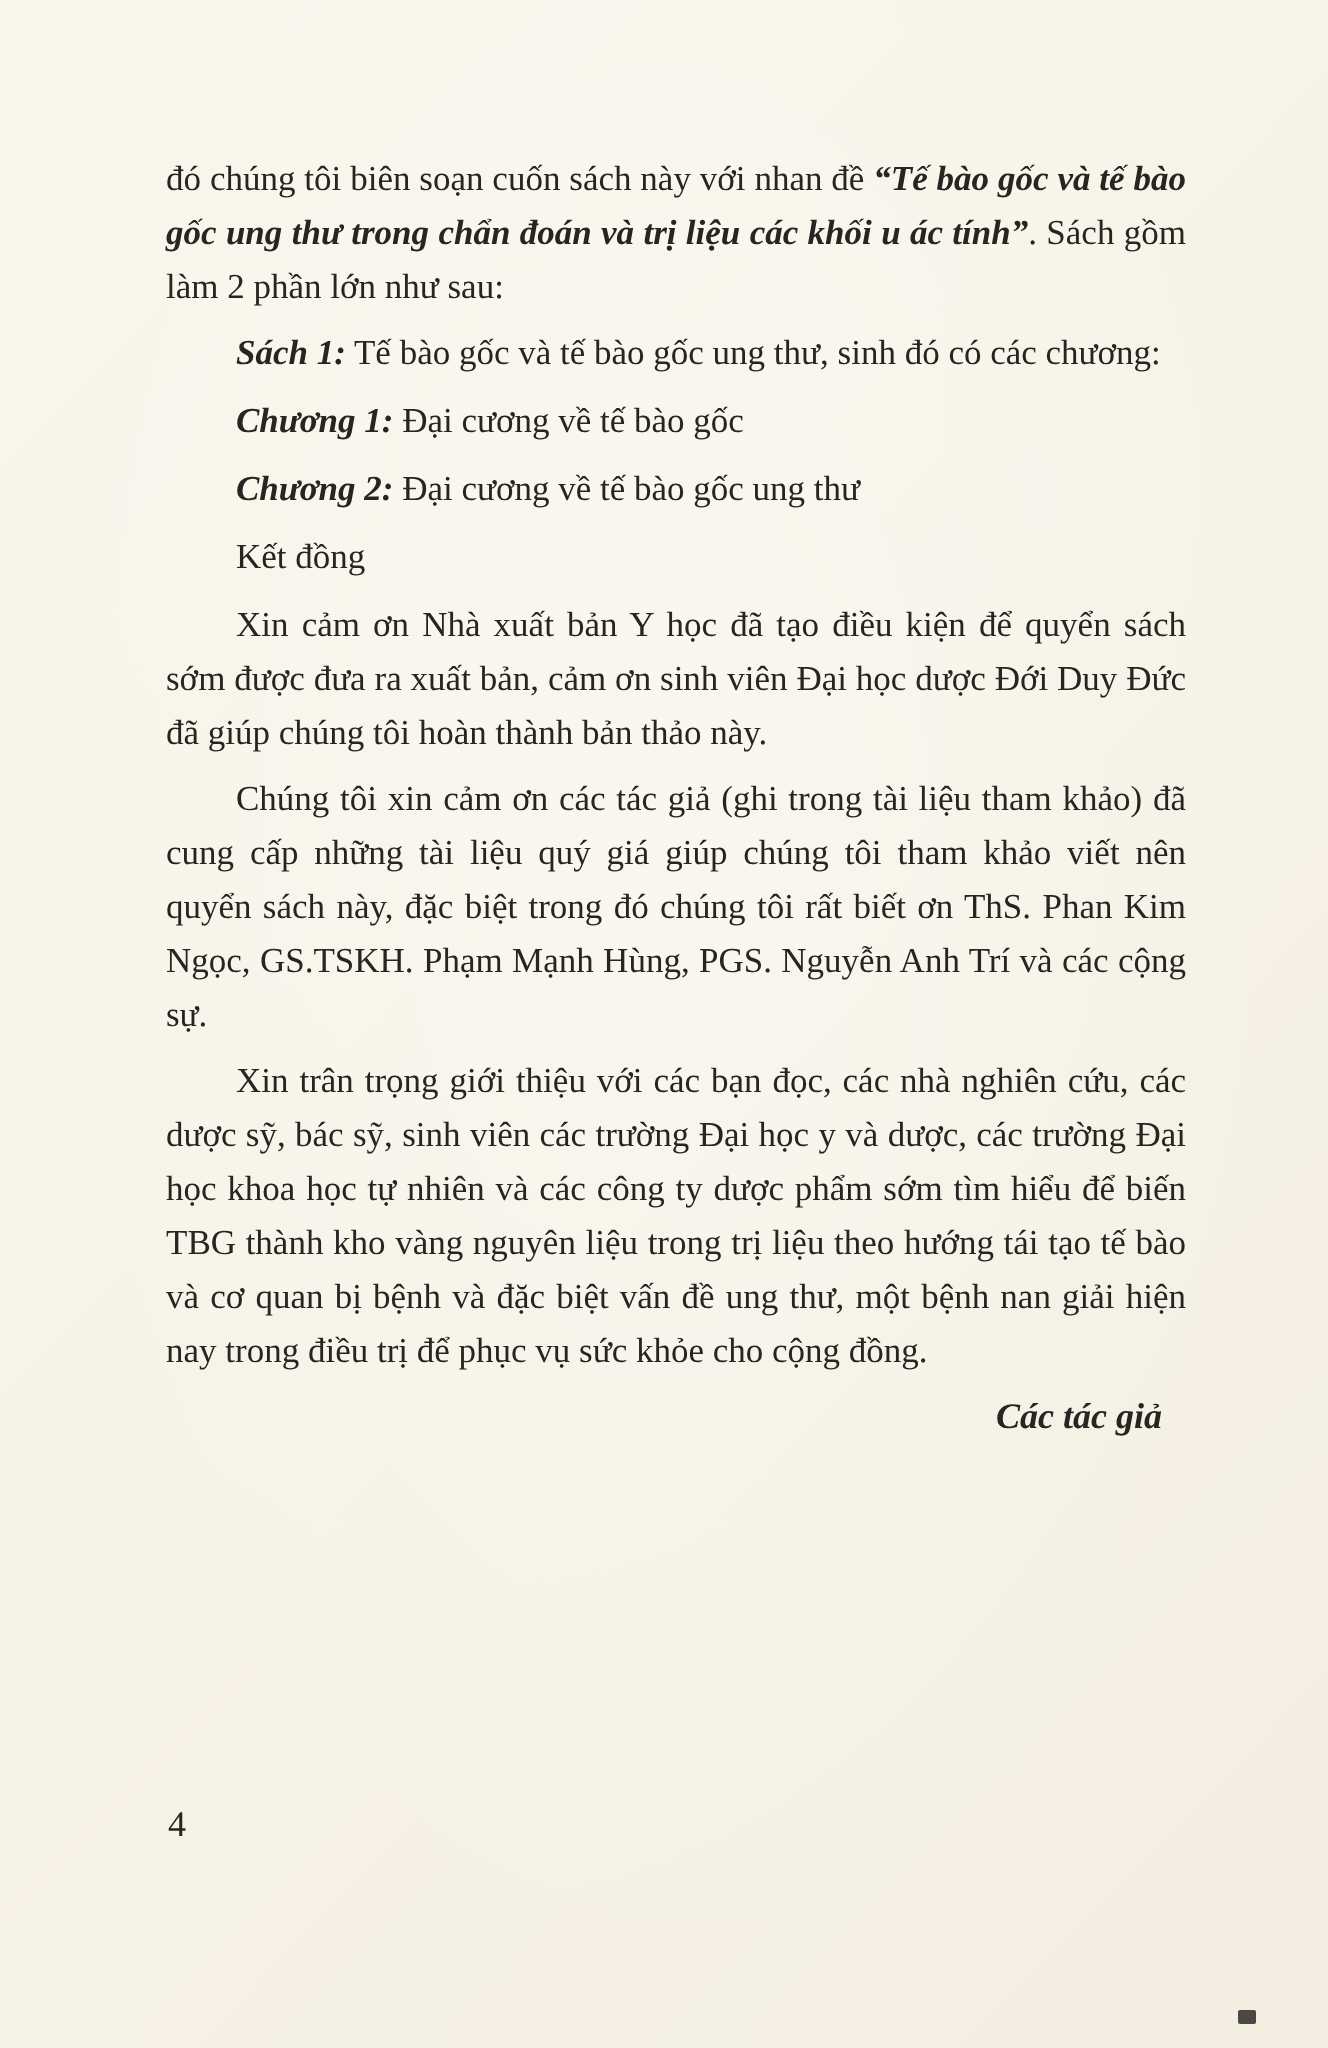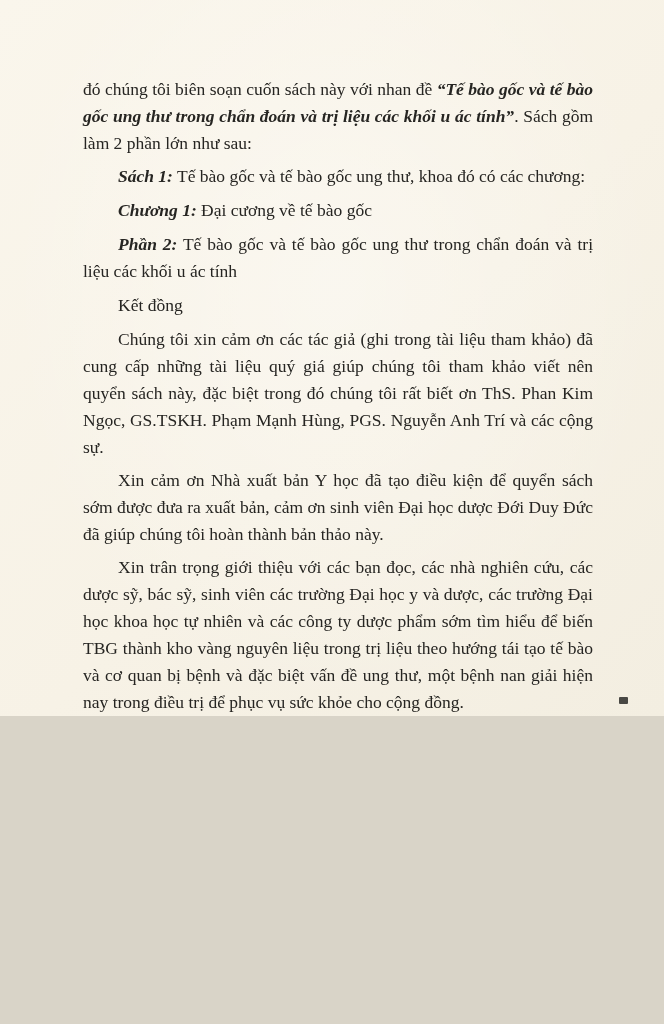--- a/index.html
+++ b/index.html
@@ -3,21 +3,21 @@
 <meta charset="utf-8">
 <style>
   html, body {
     margin: 0;
     padding: 0;
     background: #d9d4c8;
   }
   .page {
     position: relative;
     width: 664px;
-    height: 716px;
+    height: 1024px;
     margin: 0 auto;
     background:
       radial-gradient(ellipse at 50% 40%, rgba(255,255,255,0.35), rgba(0,0,0,0) 70%),
       linear-gradient(135deg, #faf6ec 0%, #f7f2e6 55%, #f3eee1 100%);
     overflow: hidden;
     font-family: "Liberation Serif", "DejaVu Serif", serif;
     color: #262522;
   }
   .content {
     position: absolute;
@@ -72,44 +72,44 @@
 
 <div class="page">
 
   <div class="content">
 
     <p class="para no-indent">
       <span>đó  chúng tôi biên soạn cuốn sách này với nhan đề </span><span class="bi">“Tế bào gốc và tế bào gốc ung thư trong chẩn đoán và trị liệu các khối u ác tính”</span><span>. Sách gồm làm 2 phần lớn như sau:</span>
     </p>
 
     <p class="para item">
-      <span class="bi">Sách 1:</span><span> Tế bào gốc và tế bào gốc ung thư, khoa đó có các chương:</span>
+      <span class="bi">Sách 1:</span><span> Tế bào gốc và tế bào gốc ung thư, sinh đó có các chương:</span>
     </p>
 
     <p class="para item">
       <span class="bi">Chương 1:</span><span> Đại cương về tế bào gốc</span>
     </p>
 
+    <p class="para item">
+      <span class="bi">Chương 2:</span><span> Đại cương về tế bào gốc ung thư</span>
+    </p>
 
-    <p class="para item">
-      <span class="bi">Phần 2:</span><span> Tế bào gốc và tế bào gốc ung thư trong chẩn đoán và trị liệu các khối u ác tính</span>
-    </p>
 
 
 
     <p class="para item">
       <span>Kết đồng</span>
     </p>
 
     <p class="para">
-      <span>Chúng tôi xin cảm ơn các tác giả (ghi trong tài liệu tham khảo) đã cung cấp những tài liệu quý giá giúp chúng tôi tham khảo viết nên quyển sách này, đặc biệt trong đó chúng tôi rất biết ơn ThS. Phan Kim Ngọc, GS.TSKH. Phạm Mạnh Hùng, PGS. Nguyễn Anh Trí và các cộng sự.</span>
+      <span>Xin cảm ơn Nhà xuất bản Y học đã tạo điều kiện để quyển sách sớm được đưa ra xuất bản, cảm ơn sinh viên Đại học dược Đới Duy Đức đã giúp chúng tôi hoàn thành bản thảo này.</span>
     </p>
 
     <p class="para">
-      <span>Xin cảm ơn Nhà xuất bản Y học đã tạo điều kiện để quyển sách sớm được đưa ra xuất bản, cảm ơn sinh viên Đại học dược Đới Duy Đức đã giúp chúng tôi hoàn thành bản thảo này.</span>
+      <span>Chúng tôi xin cảm ơn các tác giả (ghi trong tài liệu tham khảo) đã cung cấp những tài liệu quý giá giúp chúng tôi tham khảo viết nên quyển sách này, đặc biệt trong đó chúng tôi rất biết ơn ThS. Phan Kim Ngọc, GS.TSKH. Phạm Mạnh Hùng, PGS. Nguyễn Anh Trí và các cộng sự.</span>
     </p>
 
     <p class="para">
       <span>Xin trân trọng giới thiệu với các bạn đọc, các nhà nghiên cứu, các dược sỹ, bác sỹ, sinh viên các trường Đại học y và dược, các trường Đại học khoa học tự nhiên và các công ty dược phẩm sớm tìm hiểu để biến TBG thành kho vàng nguyên liệu trong trị liệu theo hướng tái tạo tế bào và cơ quan bị bệnh và đặc biệt vấn đề ung thư, một bệnh nan giải hiện nay trong điều trị để phục vụ sức khỏe cho cộng đồng.</span>
     </p>
 
     <div class="signature">Các tác giả</div>
 
   </div>
 

